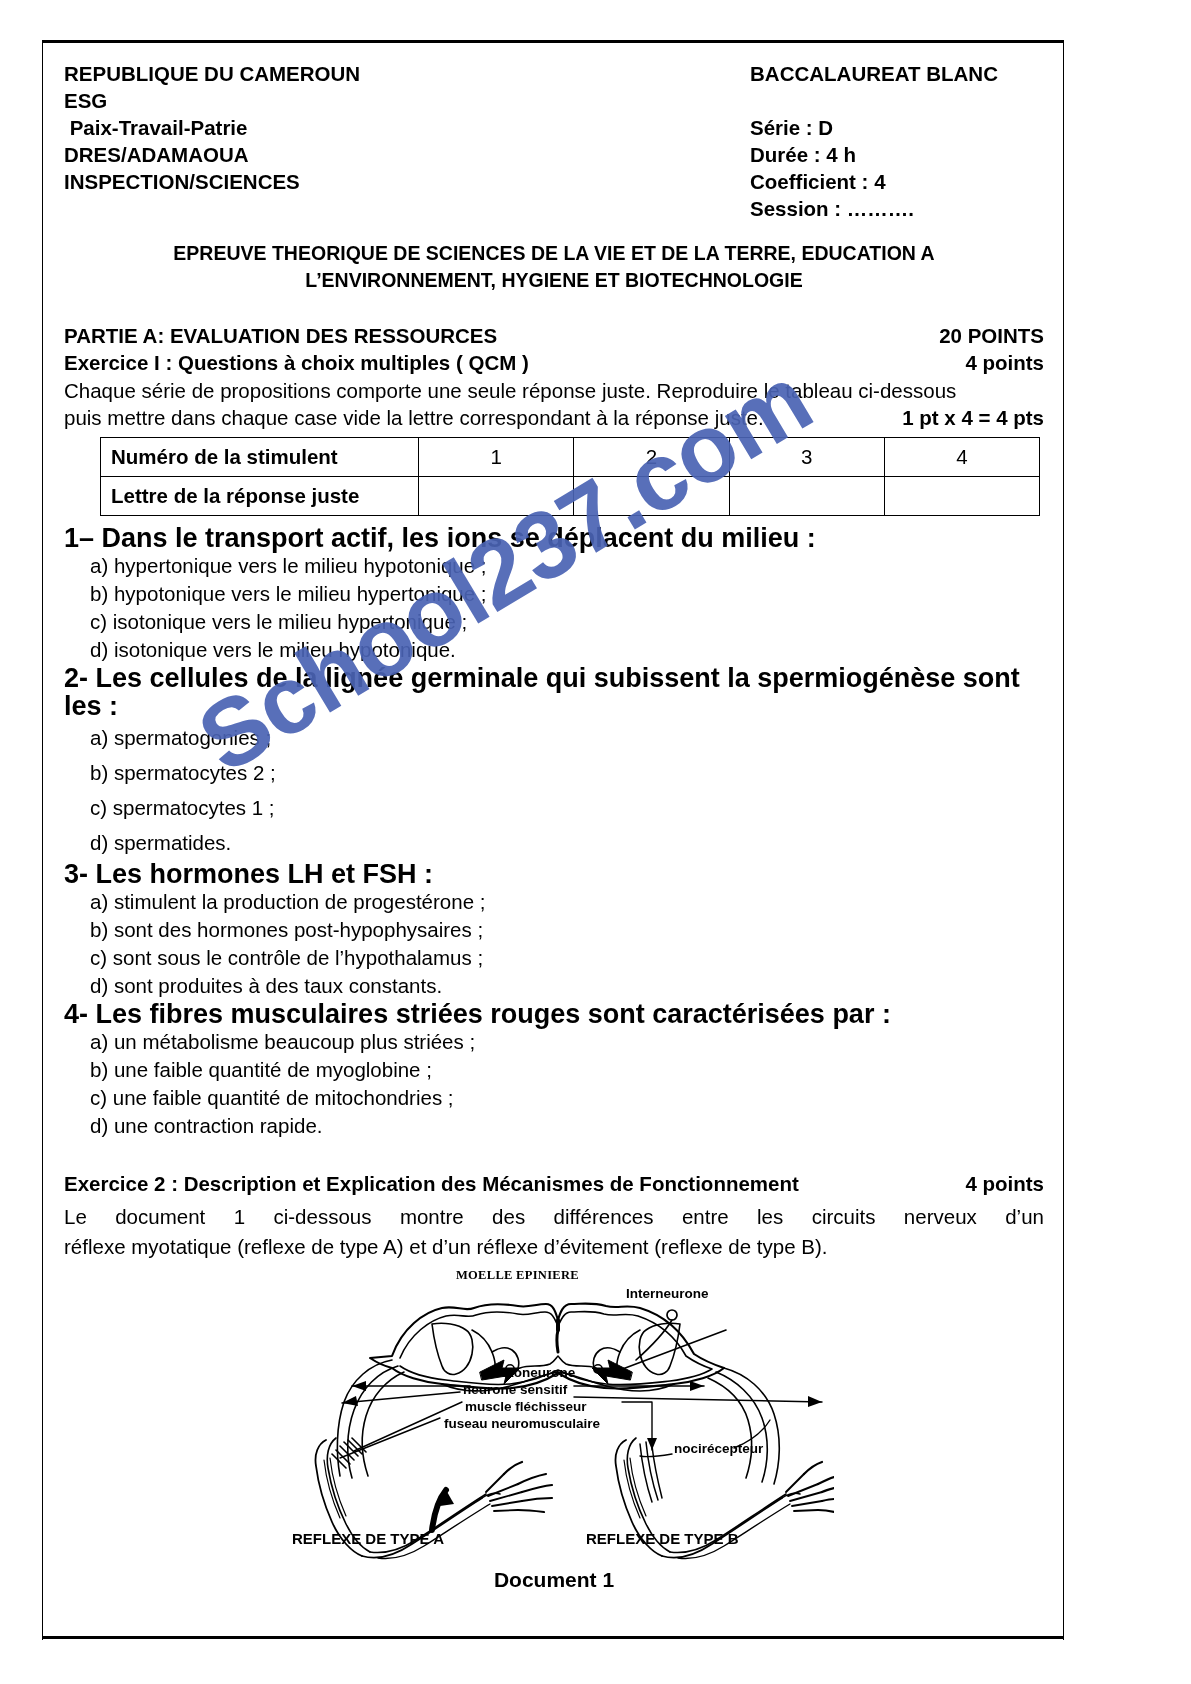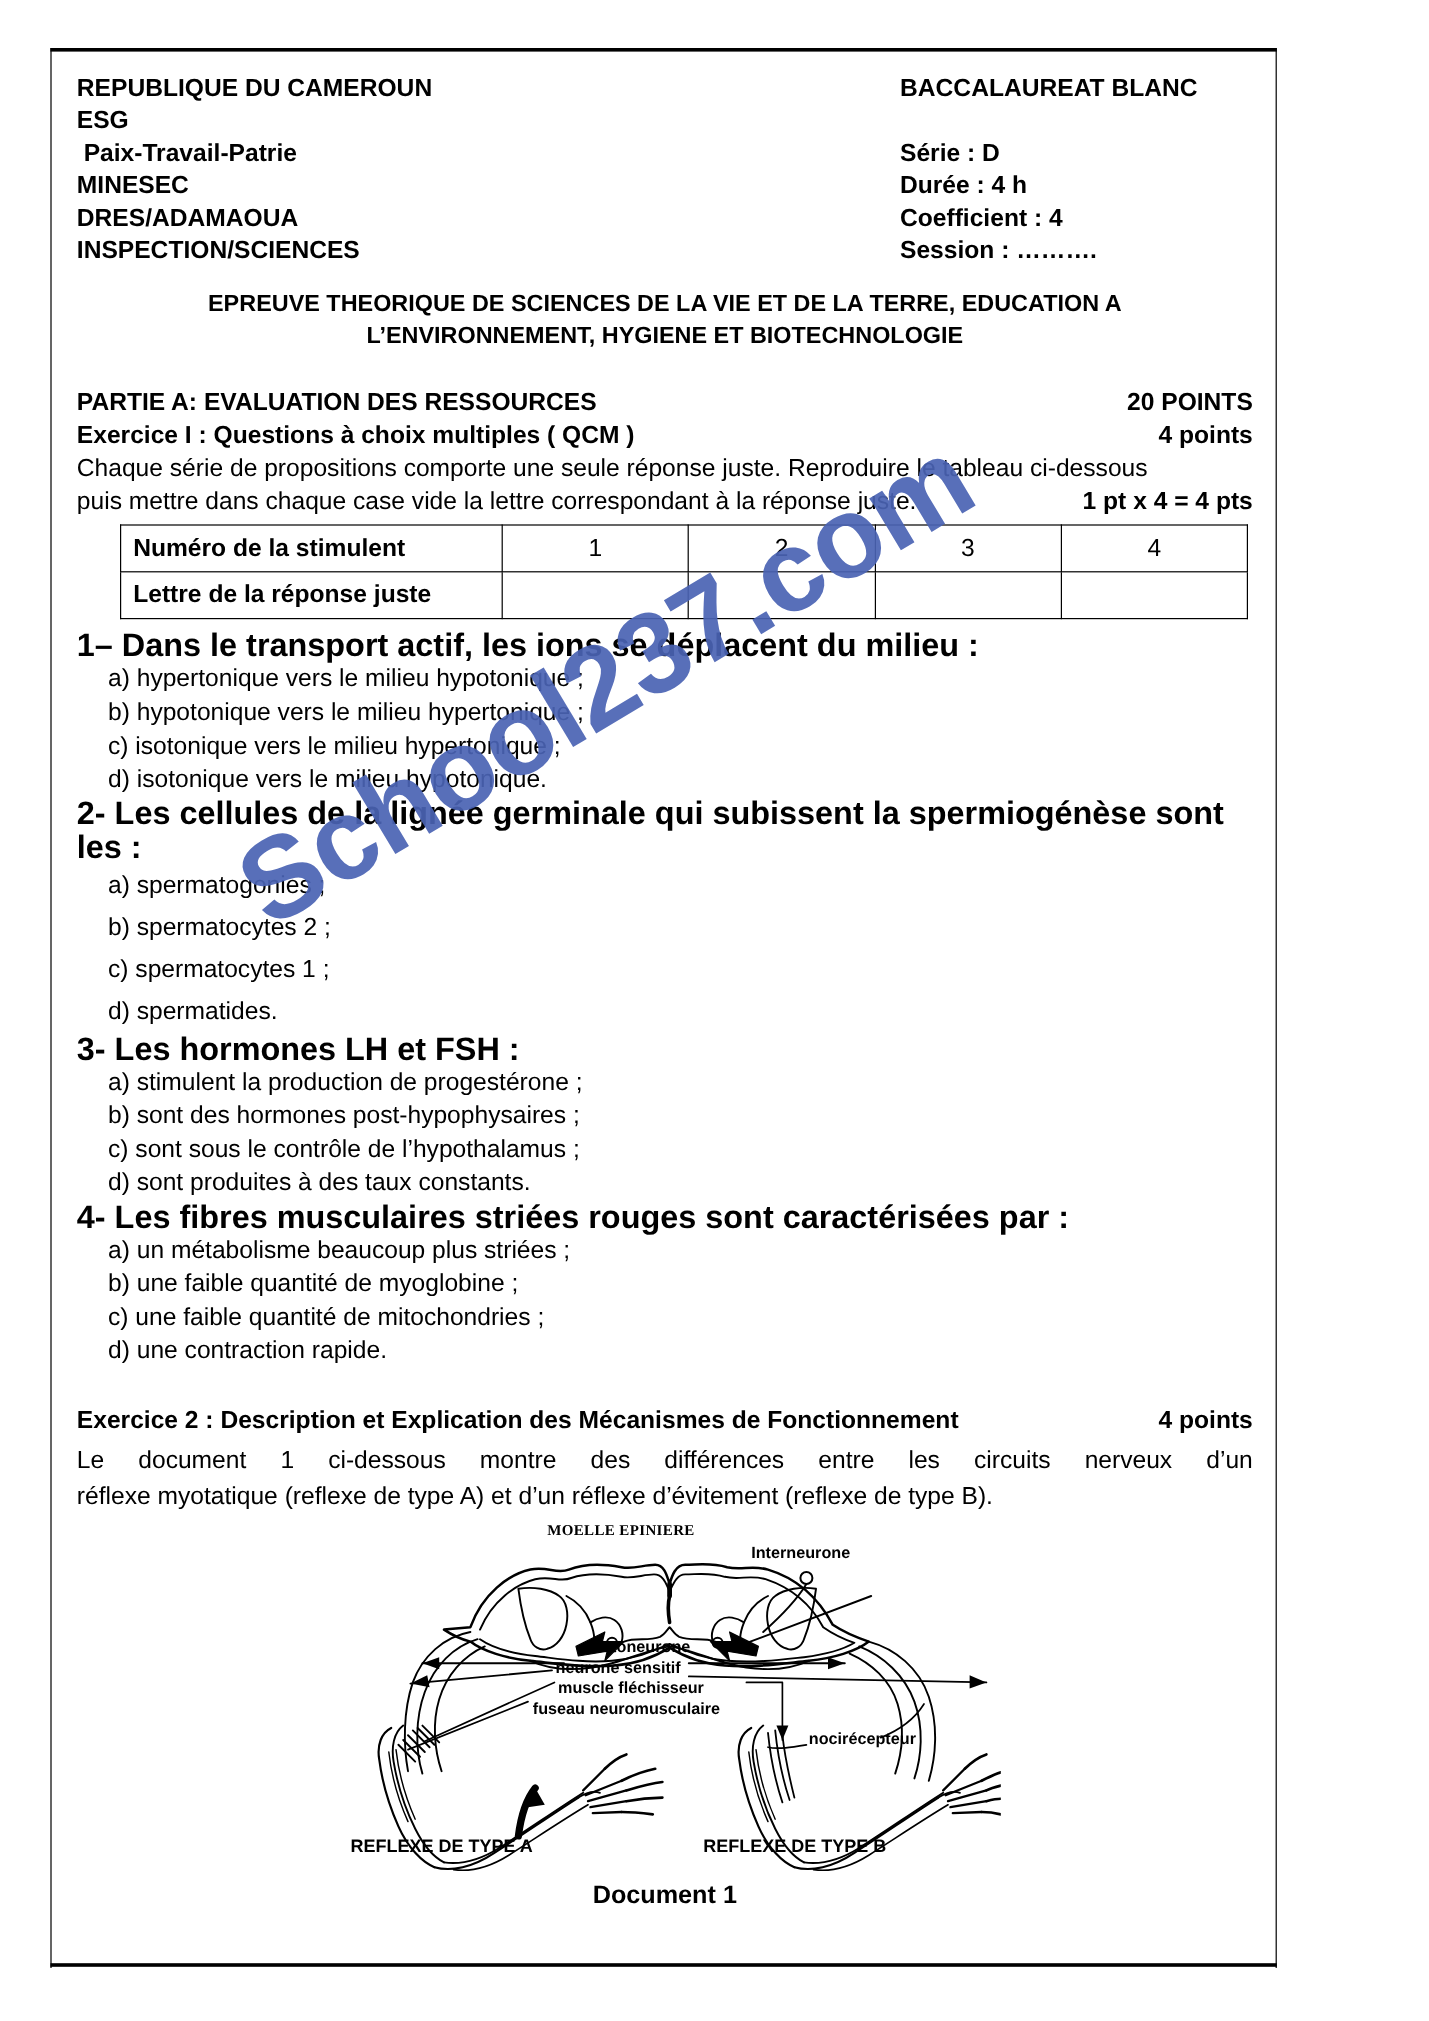--- a/index.html
+++ b/index.html
@@ -259,21 +259,20 @@
   <div class="edge-rule-right"></div>
   <div class="bottom-rule"></div>
 
   <div class="content">
 
     <div class="header">
       <div class="hdr-left">
         <div class="hdr-line">REPUBLIQUE DU CAMEROUN</div>
         <div class="hdr-line">ESG</div>
         <div class="hdr-line"> Paix-Travail-Patrie</div>
-        <div class="hdr-line">MINESEC</div>
         <div class="hdr-line">DRES/ADAMAOUA</div>
         <div class="hdr-line">INSPECTION/SCIENCES</div>
       </div>
       <div class="hdr-right">
         <div class="hdr-line hdr-right-title">BACCALAUREAT BLANC</div>
         <div class="hdr-line hdr-right-sub" style="height:27px"></div>
         <div class="hdr-line hdr-right-sub">Série : D</div>
         <div class="hdr-line hdr-right-sub">Durée : 4 h</div>
         <div class="hdr-line hdr-right-sub">Coefficient : 4</div>
         <div class="hdr-line hdr-right-sub">Session : ……….</div>

